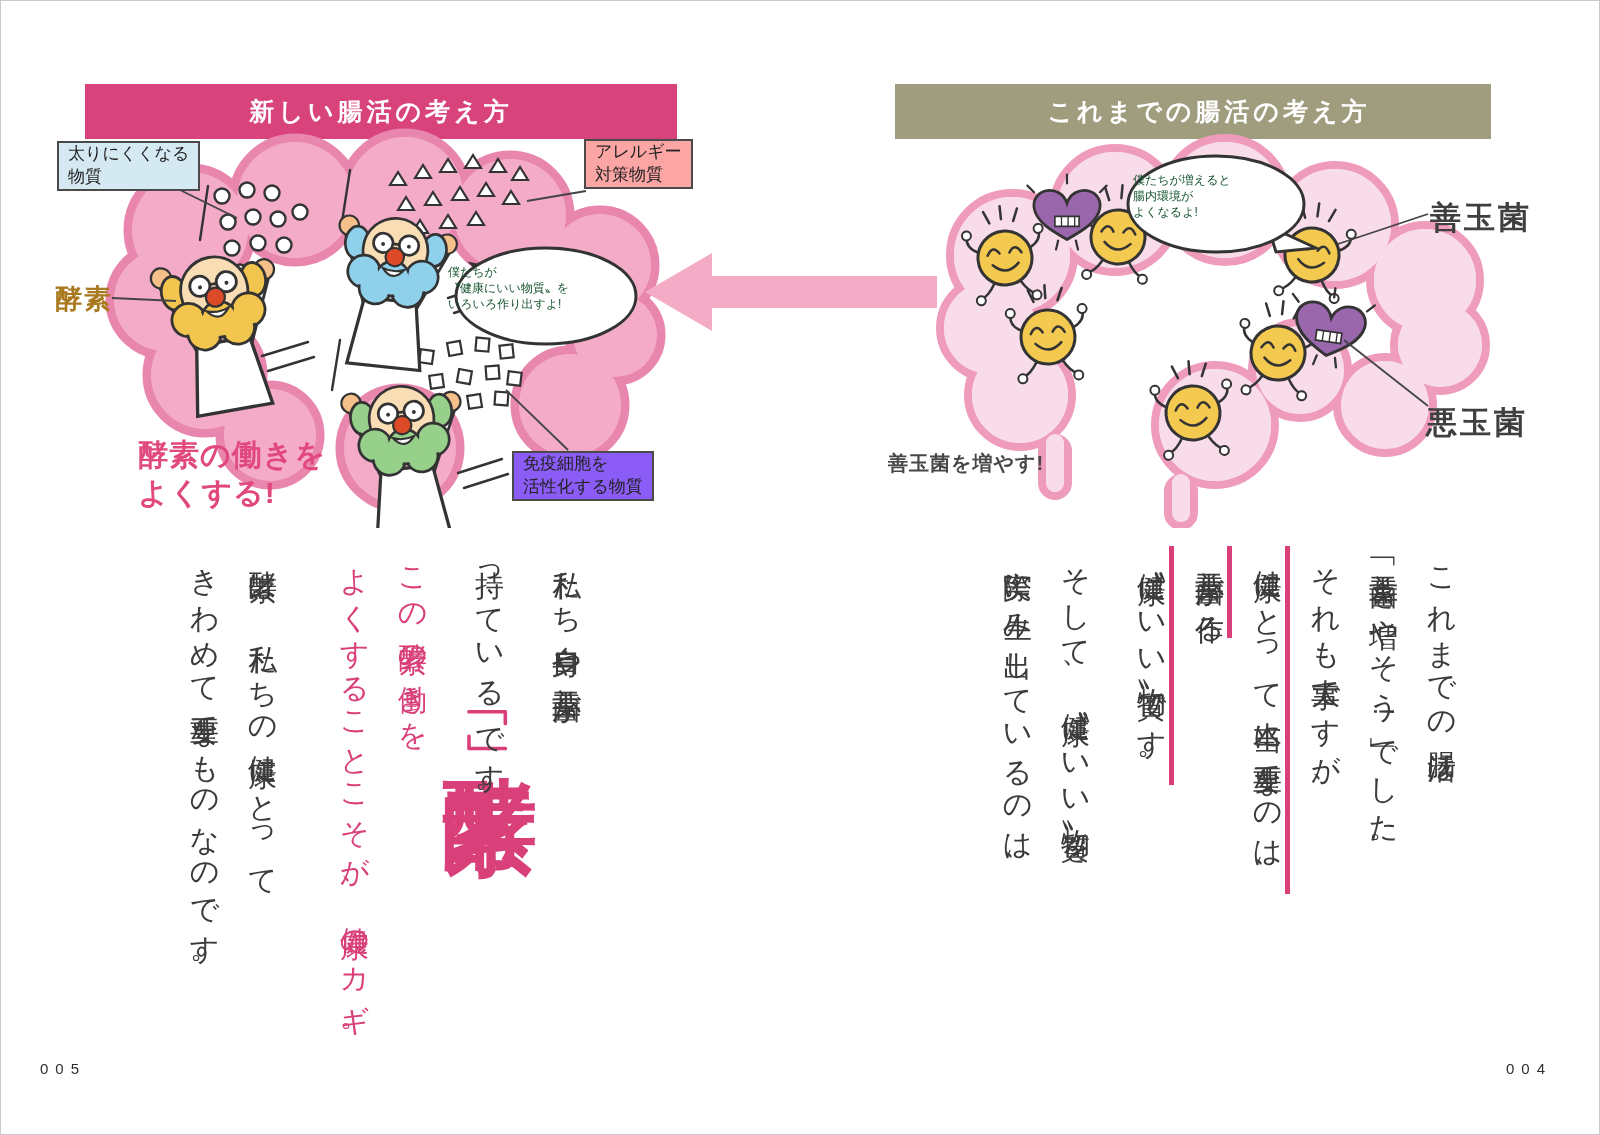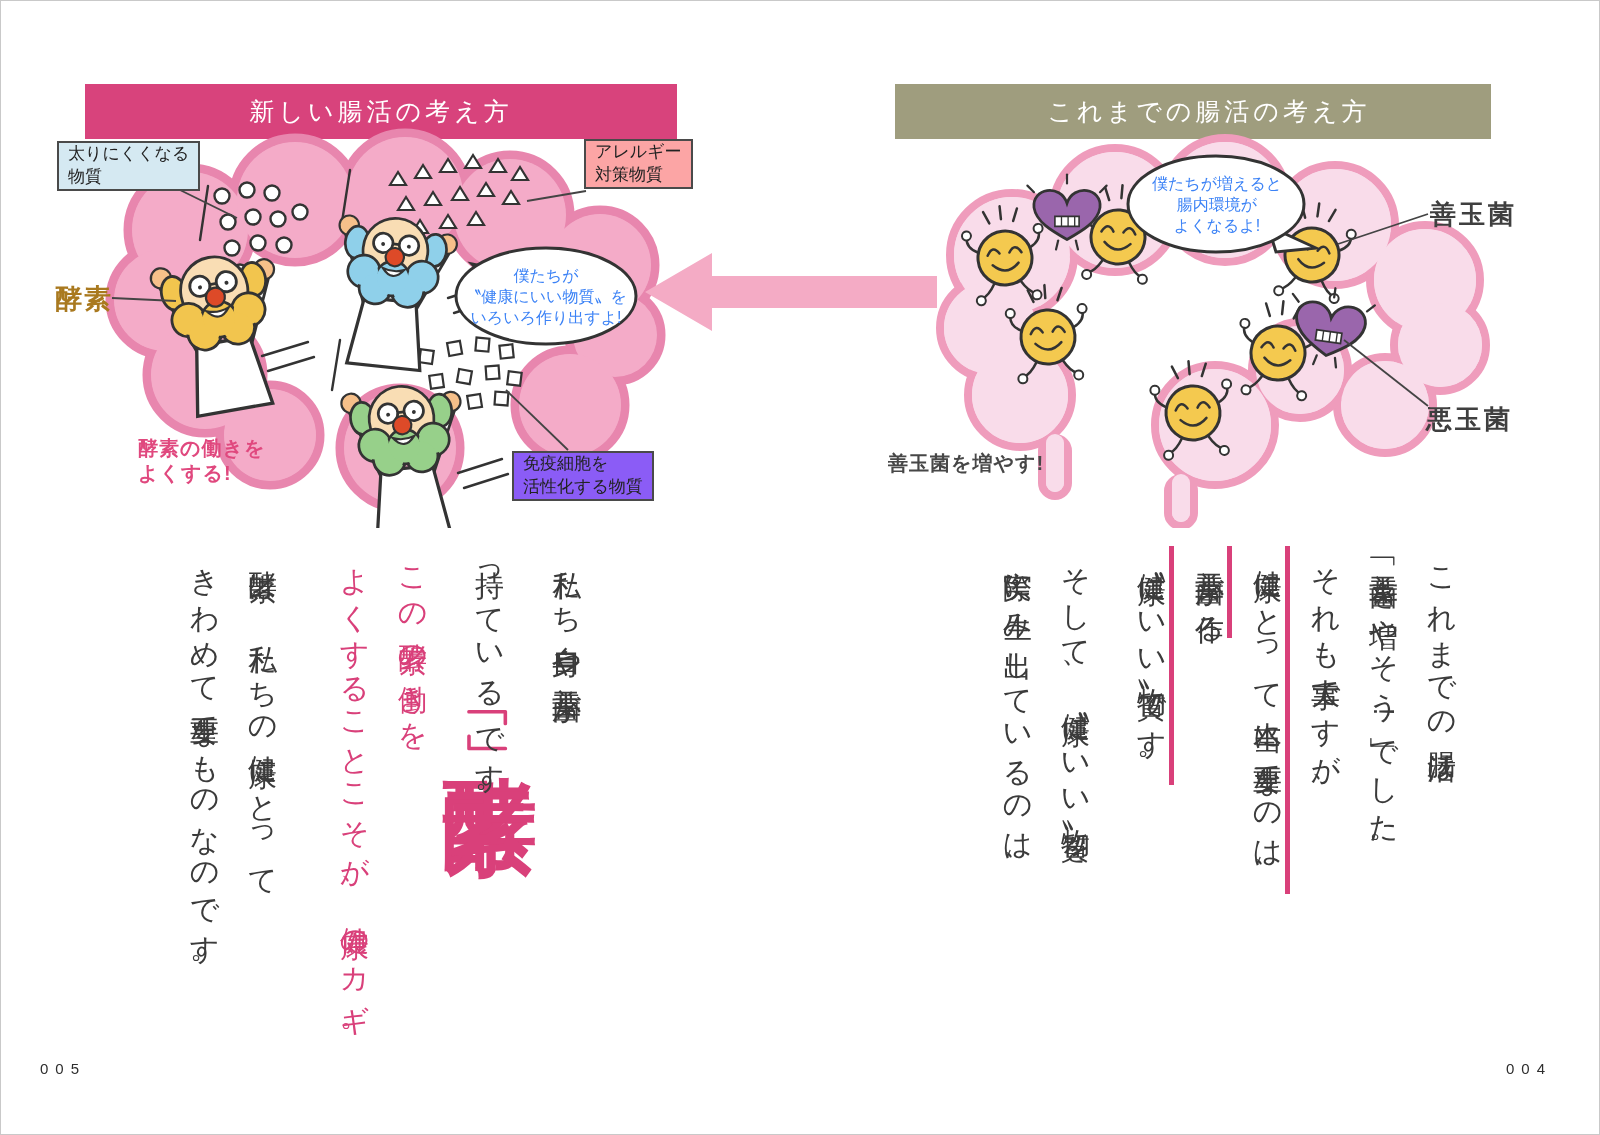--- a/index.html
+++ b/index.html
@@ -9,21 +9,21 @@
     background:#ffffff;
     font-family:"Liberation Sans","DejaVu Sans",sans-serif;
     color:#3b3b3b;
   }
   .frame { position:absolute; inset:0; border:1px solid #c9c9c9; pointer-events:none; z-index:50; }
 
   
   .banner {
     position:absolute; top:84px; height:55px;
     display:flex; align-items:center; justify-content:center;
-    color:#fff; font-weight:normal; font-size:25px; letter-spacing:4px;
+    color:#fff; font-weight:bold; font-size:25px; letter-spacing:4px;
   }
   #banner-left  { left:85px;  width:592px; background:#d8437c; }
   #banner-right { left:895px; width:596px; background:#9f9d7e;padding-left:32px; }
 
   
   .illus { position:absolute; }
   #illus-left  { left:40px;  top:128px; width:650px; height:400px; }
   #illus-right { left:880px; top:128px; width:660px; height:400px; }
   #arrow-svg   { left:645px; top:253px; width:292px; height:78px; }
 
@@ -37,34 +37,34 @@
   #callout-allergy { left:584px; top:139px; background:#fca5a5; }
   #callout-immune  { left:512px; top:451px; background:#8b5cf6; }
 
   
   .enzyme-label {
     position:absolute; left:55px; top:281px;
     color:#a9791f; font-size:27px; font-weight:bold; letter-spacing:2px; z-index:5;
   }
   .caption-left {
     position:absolute; left:138px; top:436px;
-    color:#e0487e; font-size:20px; font-weight:bold; line-height:1.25; letter-spacing:1px; z-index:5;
+    color:#e0487e; font-size:30px; font-weight:bold; line-height:1.25; letter-spacing:1px; z-index:5;
   }
   .caption-right {
     position:absolute; left:888px; top:450px;
     color:#474747; font-size:20px; font-weight:bold; letter-spacing:1px; z-index:5;
   }
-  .side-label { position:absolute; color:#3f3f3f; font-size:26px; font-weight:bold; letter-spacing:3px; z-index:5; }
+  .side-label { position:absolute; color:#3f3f3f; font-size:31px; font-weight:bold; letter-spacing:3px; z-index:5; }
   #label-good { left:1430px; top:197px; }
   #label-bad  { left:1426px; top:402px; }
 
   
   .bubble-text {
-    position:absolute; font-size:16px; line-height:1.32; color:#3b82f6;
-    text-align:center; white-space:nowrap; z-index:6;
+    position:absolute; font-size:12px; line-height:1.32; color:#14532d;
+    text-align:left; white-space:nowrap; z-index:6;
   }
   #bubble-text-left  { left:448px;  top:265px; width:196px; }
   #bubble-text-right { left:1133px; top:173px; width:168px; }
 
   
   .vtext {
     position:absolute; top:548px; height:565px;
     writing-mode:vertical-rl; text-orientation:mixed;
     font-size:29px; letter-spacing:3px; color:#3b3b3b;
   }

